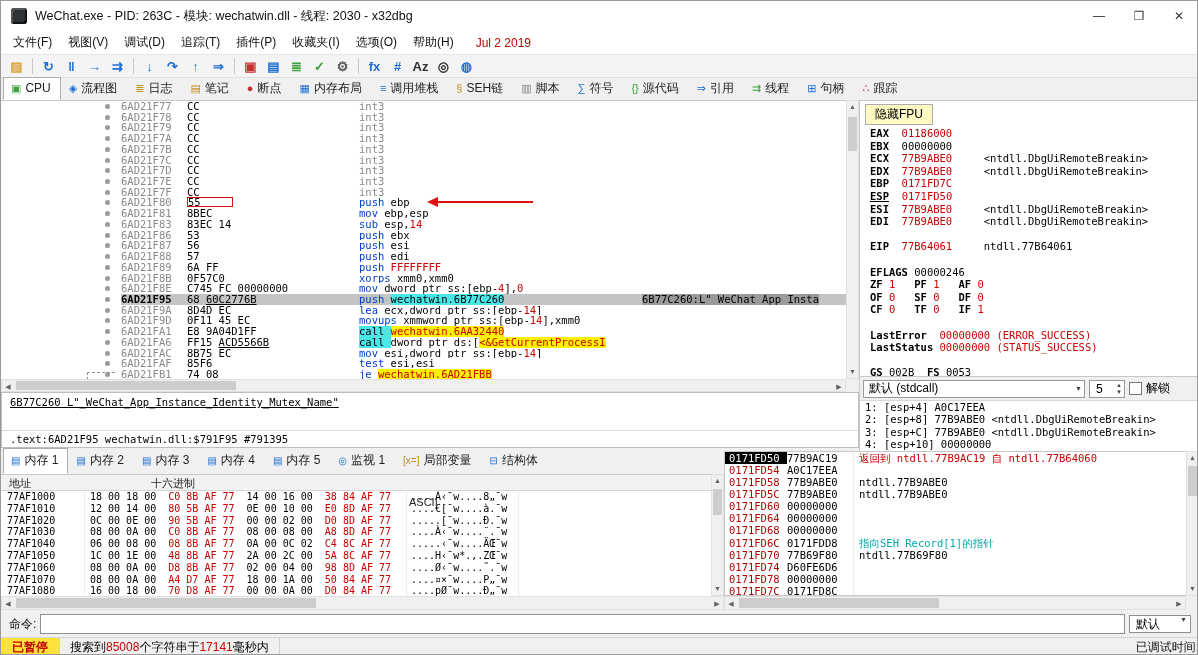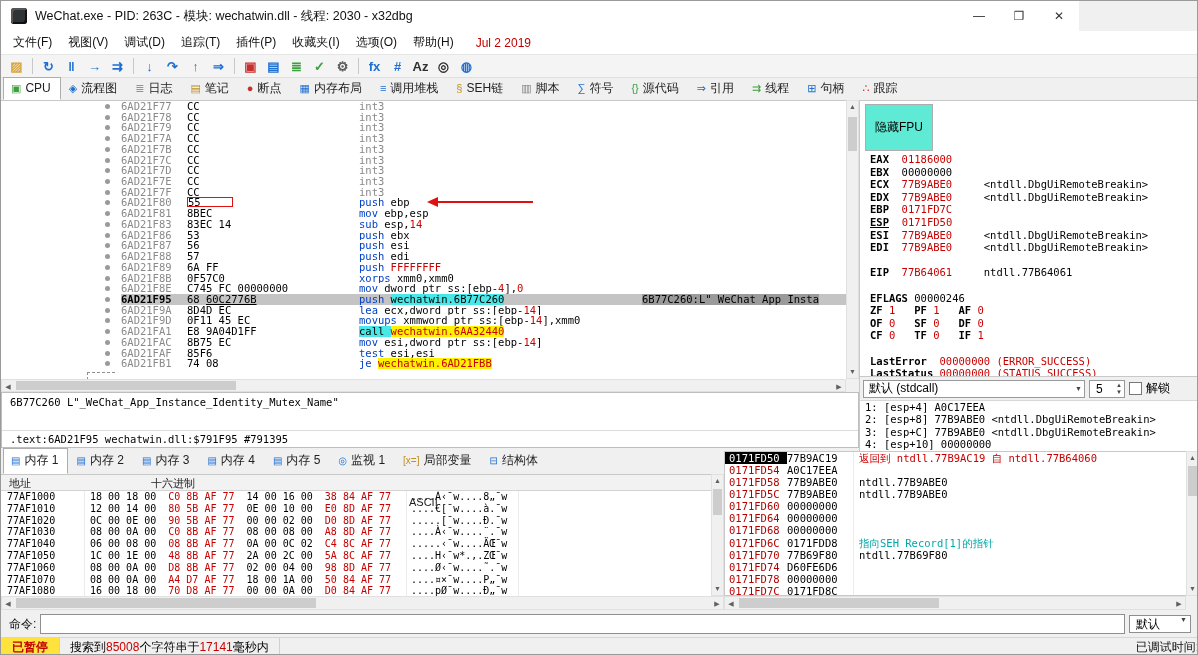--- a/index.html
+++ b/index.html
@@ -1,18 +1,18 @@
 <!DOCTYPE html>
 <html><head>
 <meta charset="utf-8">
 <style>
   html,body{margin:0;padding:0;background:#DADADA;}
   #app{position:relative;width:1198px;height:655px;background:#F0F0F0;font-family:"Liberation Sans",sans-serif;font-size:12px;color:#000;overflow:hidden;border:1px solid #9A9A9A;box-sizing:border-box;}
   
-  #titlebar{position:absolute;left:0;top:0;width:1078px;height:30px;background:#FFFFFF;display:flex;align-items:center;}
+  #titlebar{position:absolute;left:0;top:0;width:1198px;height:30px;background:#FFFFFF;display:flex;align-items:center;}
   .app-icon{width:16px;height:16px;margin:0 8px 0 10px;background:#2E3436;border-radius:3px;box-shadow:inset 2px 2px 0 #555,inset -2px -2px 0 #111;}
   #title-text{font-size:12.5px;color:#111;}
   #win-controls{margin-left:auto;display:flex;}
   .wbtn{width:40px;height:30px;line-height:30px;text-align:center;color:#333;font-size:12px;}
   
   #menubar{position:absolute;left:0;top:30px;width:1198px;height:24px;background:#FFFFFF;display:flex;align-items:center;padding-left:4px;box-sizing:border-box;border-bottom:1px solid #E6E6E6;}
   .menu-item{padding:3px 8px;color:#111;}
   #menu-date{margin-left:14px;color:#C00000;}
   
   #toolbar{position:absolute;left:0;top:54px;width:1198px;height:23px;background:#F4F4F4;display:flex;align-items:center;padding-left:4px;box-sizing:border-box;border-bottom:1px solid #DFDFDF;}
@@ -65,35 +65,35 @@
   .vsb .sb-thumb{left:1px;right:1px;}
   .hsb .sb-thumb{top:1px;bottom:1px;}
   #disasm-vsb{left:845px;top:99px;width:13px;height:279px;}
   #disasm-hsb{left:0;top:378px;width:845px;height:13px;}
   #dump-vsb{left:710px;top:473px;width:13px;height:122px;}
   #dump-hsb{left:0;top:595px;width:723px;height:14px;}
   #stack-vsb{left:1185px;top:450px;width:13px;height:145px;}
   #stack-hsb{left:723px;top:595px;width:462px;height:14px;}
   
   #regpanel{position:absolute;left:858px;top:99px;width:340px;height:277px;background:#FFFFFF;border:1px solid #C8C8C8;border-right:none;box-sizing:border-box;overflow:hidden;}
-  #fpu-btn{display:inline-block;margin:3px 0 2px 5px;padding:14px 9px;border:1px solid #ADADAD;background:#5eead4;font-size:12px;}
+  #fpu-btn{display:inline-block;margin:3px 0 2px 5px;padding:1px 9px;border:1px solid #ADADAD;background:#fef9c3;font-size:12px;}
   .rline{height:12.6px;line-height:12.6px;font-family:"DejaVu Sans Mono",monospace;font-size:10.5px;white-space:pre;padding-left:10px;}
   
   #convbar{position:absolute;left:858px;top:376px;width:340px;height:23px;background:#F0F0F0;border-left:1px solid #C8C8C8;box-sizing:border-box;display:flex;align-items:center;gap:4px;padding:0 3px;}
   #conv-select{flex:0 0 222px;height:18px;background:#FFFFFF;border:1px solid #999;display:flex;align-items:center;justify-content:space-between;padding:0 2px 0 5px;box-sizing:border-box;}
   .dd-arrow{font-size:7px;color:#444;}
   #conv-spin{width:36px;height:18px;background:#FFFFFF;border:1px solid #999;display:flex;align-items:center;justify-content:space-between;padding:0 2px 0 6px;box-sizing:border-box;}
   .spin-btns{font-size:6px;color:#444;line-height:7px;display:inline-block;}
   #conv-check{width:11px;height:11px;border:1px solid #777;background:#FFF;display:inline-block;}
   
   #argsbox{position:absolute;left:858px;top:399px;width:340px;height:51px;background:#FFFFFF;border-left:1px solid #C8C8C8;border-top:1px solid #D8D8D8;box-sizing:border-box;overflow:hidden;}
   .aline{height:12.4px;line-height:12.4px;font-family:"DejaVu Sans Mono",monospace;font-size:10.5px;white-space:pre;padding-left:5px;}
   
   #infobox{position:absolute;left:0;top:391px;width:858px;height:56px;background:#FFFFFF;border:1px solid #BEBEBE;box-sizing:border-box;}
-  #info-line1{padding:3px 8px;font-family:"DejaVu Sans Mono",monospace;font-size:10.5px;}
+  #info-line1{padding:3px 8px;font-family:"DejaVu Sans Mono",monospace;font-size:10.5px;text-decoration:underline;}
   #info-line2-wrap{position:absolute;left:0;right:0;bottom:0;height:17px;border-top:1px solid #DCDCDC;padding:2px 8px;font-family:"DejaVu Sans Mono",monospace;font-size:10.5px;box-sizing:border-box;}
   
   #bottomtabs{position:absolute;left:0;top:447px;width:723px;height:26px;background:#F0F0F0;display:flex;align-items:flex-end;padding-left:2px;box-sizing:border-box;}
   .btab{display:inline-flex;align-items:center;gap:4px;padding:3px 9px 4px 7px;border:1px solid transparent;color:#222;}
   .btab.active{background:#FFFFFF;border:1px solid #ADADAD;border-bottom:1px solid #FFFFFF;}
   .btab-icon{font-size:10px;}
   
   #dump{position:absolute;left:0;top:473px;width:710px;height:122px;background:#FFFFFF;overflow:hidden;border-top:1px solid #C8C8C8;}
   #dump-header{height:15px;background:#F2F2F2;border-bottom:1px solid #D4D4D4;position:relative;font-size:11px;color:#222;}
   .dh-addr{position:absolute;left:8px;top:1px;}
@@ -250,20 +250,21 @@
         <div class="drow"><span class="gut"><span class="dot"></span></span><span class="rowbody"><span class="addr">6AD21F86</span><span class="bytes">53</span><span class="ins"><span class="t-mn">push </span><span>ebx</span></span><span class="cmt"></span></span></div>
         <div class="drow"><span class="gut"><span class="dot"></span></span><span class="rowbody"><span class="addr">6AD21F87</span><span class="bytes">56</span><span class="ins"><span class="t-mn">push </span><span>esi</span></span><span class="cmt"></span></span></div>
         <div class="drow"><span class="gut"><span class="dot"></span></span><span class="rowbody"><span class="addr">6AD21F88</span><span class="bytes">57</span><span class="ins"><span class="t-mn">push </span><span>edi</span></span><span class="cmt"></span></span></div>
         <div class="drow"><span class="gut"><span class="dot"></span></span><span class="rowbody"><span class="addr">6AD21F89</span><span class="bytes">6A FF</span><span class="ins"><span class="t-mn">push </span><span class="t-num">FFFFFFFF</span></span><span class="cmt"></span></span></div>
         <div class="drow"><span class="gut"><span class="dot"></span></span><span class="rowbody"><span class="addr">6AD21F8B</span><span class="bytes">0F57C0</span><span class="ins"><span class="t-mn">xorps </span><span>xmm0,xmm0</span></span><span class="cmt"></span></span></div>
         <div class="drow"><span class="gut"><span class="dot"></span></span><span class="rowbody"><span class="addr">6AD21F8E</span><span class="bytes">C745 FC 00000000</span><span class="ins"><span class="t-mn">mov </span><span>dword ptr ss:[</span><span>ebp</span><span>-</span><span class="t-num">4</span><span>],</span><span class="t-num">0</span></span><span class="cmt"></span></span></div>
         <div class="drow sel"><span class="gut"><span class="dot"></span></span><span class="rowbody"><span class="addr">6AD21F95</span><span class="bytes"><span>68 </span><span class="t-ul">60C2776B</span></span><span class="ins"><span class="t-mn">push </span><span class="t-tc">wechatwin.6B77C260</span></span><span class="cmt"><span class="t-selcmt">6B77C260:L"_WeChat_App_Insta</span></span></span></div>
         <div class="drow"><span class="gut"><span class="dot"></span></span><span class="rowbody"><span class="addr">6AD21F9A</span><span class="bytes">8D4D EC</span><span class="ins"><span class="t-mn">lea </span><span>ecx,dword ptr ss:[</span><span>ebp</span><span>-</span><span class="t-num">14</span><span>]</span></span><span class="cmt"></span></span></div>
         <div class="drow"><span class="gut"><span class="dot"></span></span><span class="rowbody"><span class="addr">6AD21F9D</span><span class="bytes">0F11 45 EC</span><span class="ins"><span class="t-mn">movups </span><span>xmmword ptr ss:[</span><span>ebp</span><span>-</span><span class="t-num">14</span><span>],xmm0</span></span><span class="cmt"></span></span></div>
         <div class="drow"><span class="gut"><span class="dot"></span></span><span class="rowbody"><span class="addr">6AD21FA1</span><span class="bytes">E8 9A04D1FF</span><span class="ins"><span class="t-cm">call </span><span class="t-ty">wechatwin.6AA32440</span></span><span class="cmt"></span></span></div>
+        <div class="drow"><span class="gut"><span class="dot"></span></span><span class="rowbody"><span class="addr">6AD21FA6</span><span class="bytes"><span>FF15 </span><span class="t-ul">ACD5566B</span></span><span class="ins"><span class="t-cm">call </span><span>dword ptr ds:[</span><span class="t-ty">&lt;&amp;GetCurrentProcessI</span></span><span class="cmt"></span></span></div>
         <div class="drow"><span class="gut"><span class="dot"></span></span><span class="rowbody"><span class="addr">6AD21FAC</span><span class="bytes">8B75 EC</span><span class="ins"><span class="t-mn">mov </span><span>esi,dword ptr ss:[</span><span>ebp</span><span>-</span><span class="t-num">14</span><span>]</span></span><span class="cmt"></span></span></div>
         <div class="drow"><span class="gut"><span class="dot"></span></span><span class="rowbody"><span class="addr">6AD21FAF</span><span class="bytes">85F6</span><span class="ins"><span class="t-mn">test </span><span>esi,esi</span></span><span class="cmt"></span></span></div>
         <div class="drow"><span class="gut"><span class="dot"></span></span><span class="rowbody"><span class="addr">6AD21FB1</span><span class="bytes">74 08</span><span class="ins"><span class="t-mn">je </span><span class="t-ty">wechatwin.6AD21FBB</span></span><span class="cmt"></span></span></div>
       </div>
     <div id="hl-arrow"></div>
     <div id="jmp-h"></div>
     <div id="jmp-v"></div>
   </div>
 
   <div class="vsb" id="disasm-vsb">

